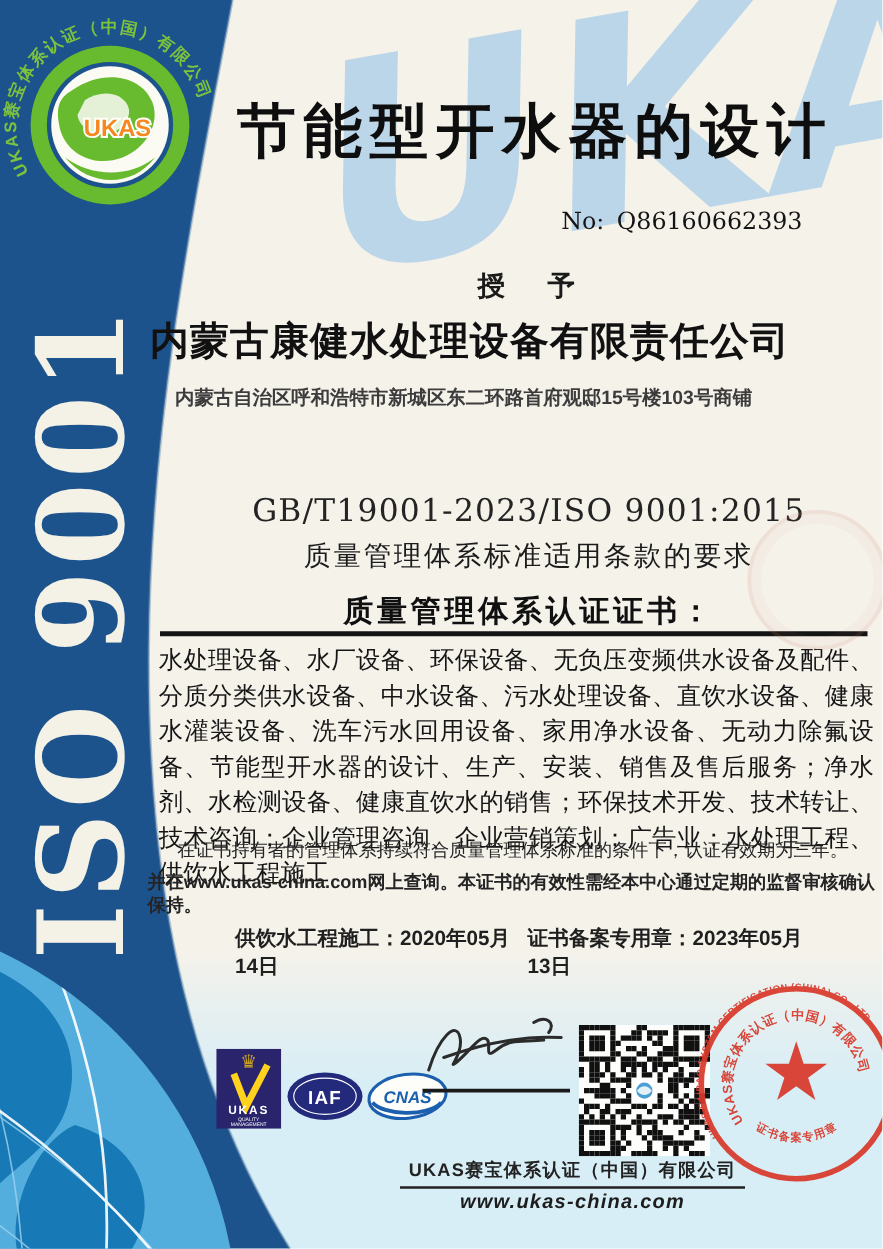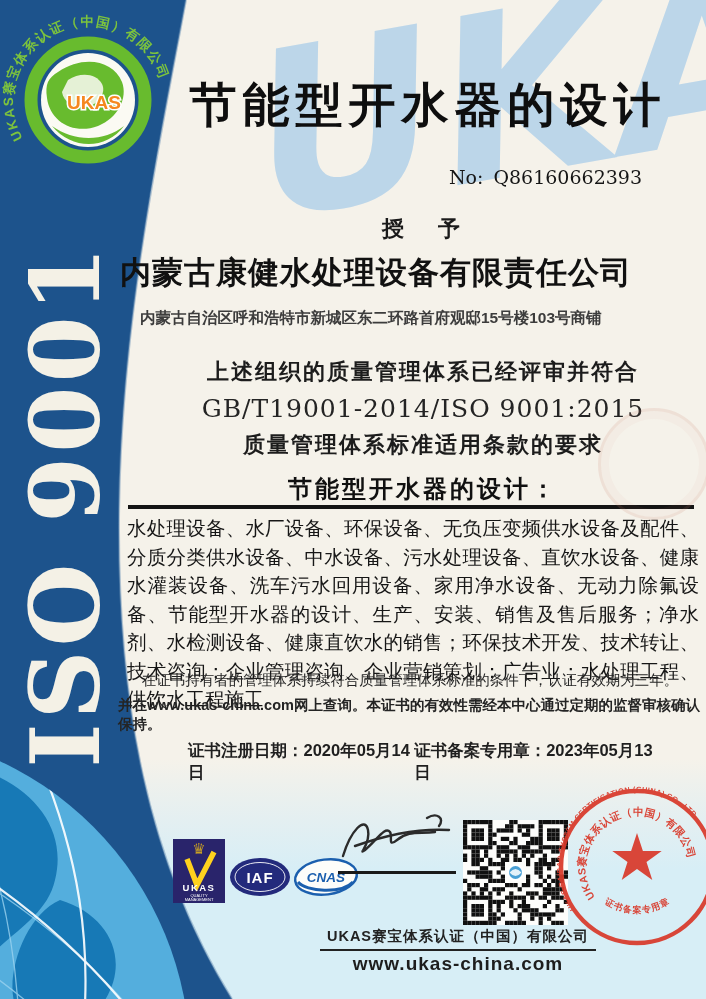--- a/index.html
+++ b/index.html
@@ -27,21 +27,21 @@
     font-size:22px;font-weight:bold;letter-spacing:14px;color:#1a1a1a;}
   .company{position:absolute;left:120px;top:252px;width:586px;text-align:left;
     font-size:31px;font-weight:bold;letter-spacing:1px;color:#111;}
   .address{position:absolute;left:140px;top:308px;width:566px;text-align:left;
     font-size:15.5px;font-weight:bold;color:#3c3c3c;}
   .stmt1{position:absolute;left:140px;top:357px;width:566px;text-align:center;
     font-size:22px;font-weight:700;letter-spacing:2px;color:#1c1c1c;}
   .standard{position:absolute;left:140px;top:394px;width:566px;text-align:center;
     font-family:"DejaVu Serif","Liberation Serif",serif;font-size:25px;letter-spacing:1px;color:#242424;}
   .stmt2{position:absolute;left:140px;top:430px;width:566px;text-align:center;
-    font-size:22px;font-weight:700;letter-spacing:2px;color:#1c1c1c;}
+    font-size:22px;font-weight:400;letter-spacing:2px;color:#1c1c1c;}
   .scope-heading{position:absolute;left:140px;top:473px;width:566px;text-align:center;
     font-size:24px;font-weight:bold;letter-spacing:3px;color:#101010;}
   .rule{position:absolute;left:128px;top:505px;width:566px;height:4px;background:#141414;}
   .scope-text{position:absolute;left:127px;top:514px;width:572px;
     font-size:19.5px;font-weight:normal;line-height:28.5px;text-align:justify;color:#161616;}
   .note1{position:absolute;left:130px;top:671px;width:560px;text-align:center;
     font-size:14.5px;font-weight:400;color:#242424;}
   .note2{position:absolute;left:118px;top:696px;width:584px;text-align:left;
     font-size:14.5px;font-weight:700;color:#242424;}
   .dates{position:absolute;left:188px;top:740px;width:468px;display:flex;justify-content:space-between;
@@ -49,21 +49,21 @@
   .ghost-stamp{position:absolute;left:598px;top:408px;width:106px;height:106px;border-radius:50%;
     border:3px solid rgba(207,128,110,0.16);box-shadow:inset 0 0 0 8px rgba(207,128,110,0.05);}
   
   .sig-line{position:absolute;left:338px;top:871px;width:118px;height:2.5px;background:#1a1a1a;}
   .signed-by{position:absolute;left:342px;top:877px;width:120px;
     font-family:"DejaVu Serif","Liberation Serif",serif;font-size:15px;letter-spacing:3px;color:#1c1c1c;}
   .bottom-company{position:absolute;left:293px;top:927px;width:330px;text-align:center;
     font-size:14.5px;font-weight:bold;letter-spacing:1px;color:#222;}
   .bottom-line{position:absolute;left:320px;top:949px;width:276px;height:2px;background:#222;}
   .website{position:absolute;left:293px;top:953px;width:330px;text-align:center;
-    font-size:19px;font-weight:bold;letter-spacing:1px;color:#1d1d1d;}
+    font-size:16px;font-weight:bold;letter-spacing:1px;color:#1d1d1d;font-style:italic;}
 </style>
 </head>
 <body>
 
 <div class="page">
 
   <svg class="bg-svg" viewBox="0 0 706 999" xmlns="http://www.w3.org/2000/svg">
     <path d="M0,0 L186,0 C158,150 120,330 119,520 C118,700 146,860 232,999 L0,999 Z" fill="#1d538c"></path>
     <path d="M186,0 C158,150 120,330 119,520 C118,700 146,860 232,999" fill="none" stroke="#6e93b8" stroke-width="2" opacity="0.5"></path>
     <g>
@@ -114,31 +114,30 @@
 
   <div class="watermark">UKAS</div>
   <div class="title">节能型开水器的设计</div>
   <div class="cert-no">
     <span>No:</span><span class="num">Q86160662393</span>
   </div>
 
   <div class="awarded">授 予</div>
   <div class="company">内蒙古康健水处理设备有限责任公司</div>
   <div class="address">内蒙古自治区呼和浩特市新城区东二环路首府观邸15号楼103号商铺</div>
-  <div class="stmt1">上述组织的质量管理体系已经评审并符合</div>
-  <div class="standard">GB/T19001-2014/ISO 9001:2015</div>
+  <div class="standard">GB/T19001-2023/ISO 9001:2015</div>
   <div class="stmt2">质量管理体系标准适用条款的要求</div>
-  <div class="scope-heading">节能型开水器的设计：</div>
+  <div class="scope-heading">质量管理体系认证证书：</div>
   <div class="rule"></div>
   <div class="scope-text">水处理设备、水厂设备、环保设备、无负压变频供水设备及配件、分质分类供水设备、中水设备、污水处理设备、直饮水设备、健康水灌装设备、洗车污水回用设备、家用净水设备、无动力除氟设备、节能型开水器的设计、生产、安装、销售及售后服务；净水剂、水检测设备、健康直饮水的销售；环保技术开发、技术转让、技术咨询；企业管理咨询、企业营销策划；广告业；水处理工程、供饮水工程施工</div>
   <div class="ghost-stamp"></div>
   <div class="note1">在证书持有者的管理体系持续符合质量管理体系标准的条件下，认证有效期为三年。</div>
   <div class="note2">并在www.ukas-china.com网上查询。本证书的有效性需经本中心通过定期的监督审核确认保持。</div>
   <div class="dates">
-    <span><span>证书注册日期：</span><span>2020年05月14日</span></span>
+    <span><span>供饮水工程施工：</span><span>2020年05月14日</span></span>
     <span><span>证书备案专用章：</span><span>2023年05月13日</span></span>
   </div>
 
   <svg class="abs" style="left:173px;top:839px;" width="52" height="64" viewBox="0 0 52 64" xmlns="http://www.w3.org/2000/svg">
     <rect width="52" height="64" fill="#29246b"></rect>
     <text x="26" y="15" text-anchor="middle" font-size="15" fill="#c8a024">♛</text>
     <path d="M14,20 L24,46 L41,13" stroke="#ffd21e" stroke-width="5.5" fill="none"></path>
     <text x="26" y="52" text-anchor="middle" font-size="9.5" font-weight="bold" fill="#fff" letter-spacing="1.5" font-family="Liberation Sans,sans-serif">UKAS</text>
     <text x="26" y="57.5" text-anchor="middle" font-size="4" fill="#fff" font-family="Liberation Sans,sans-serif">QUALITY</text>
     <text x="26" y="62" text-anchor="middle" font-size="4" fill="#fff" font-family="Liberation Sans,sans-serif">MANAGEMENT</text>

